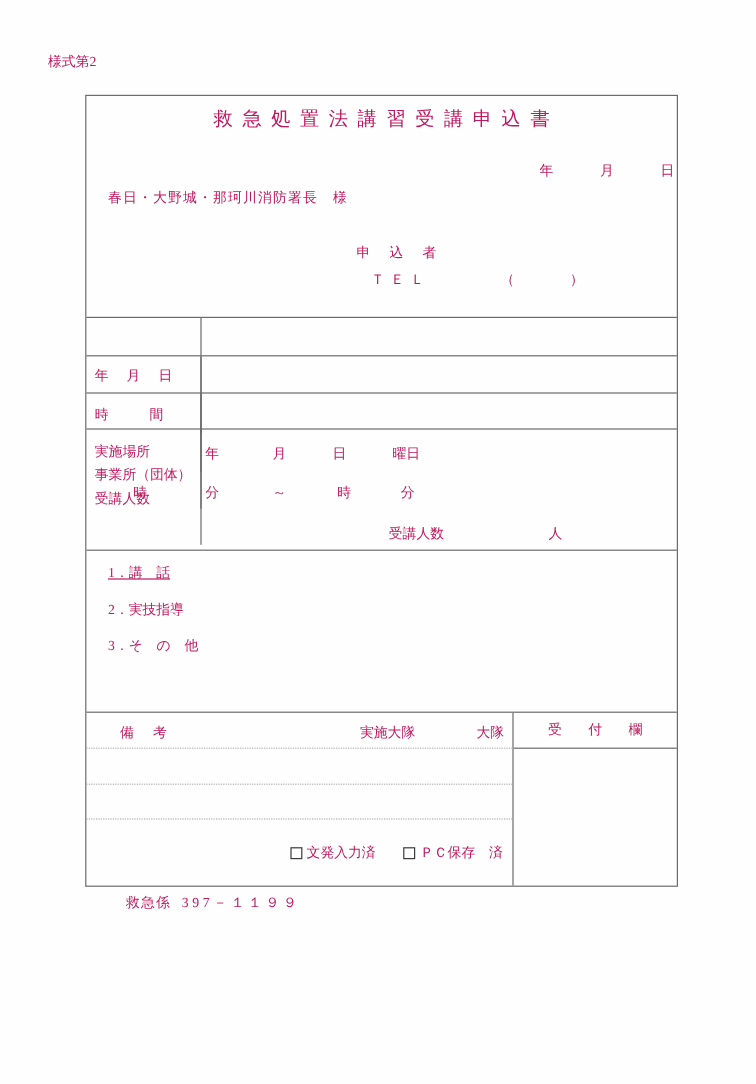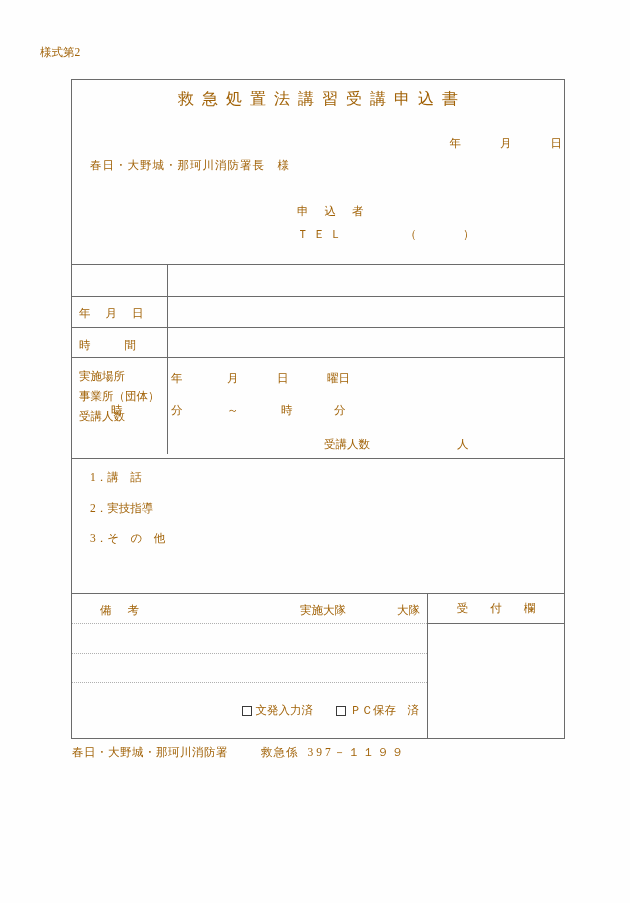--- a/index.html
+++ b/index.html
@@ -1,21 +1,21 @@
 <!DOCTYPE html>
 <html><head>
 <meta charset="utf-8">
 <style>
   html,body { margin:0; padding:0; background:#ffffff; }
   .page {
     position:relative;
     width:630px; height:903px;
     background:#fefefe;
     font-family:"Liberation Serif","DejaVu Serif",serif;
-    color:#a16207;
+    color:#be185d;
     overflow:hidden;
   }
   .txt { font-size:11.5px; line-height:1; white-space:nowrap; }
 
   .form-code { position:absolute; left:40px; top:47px; font-size:11.5px; }
 
   .box {
     position:absolute; left:71px; top:79px;
     width:494px; height:660px;
     border:1px solid #6b6b6b;
@@ -29,21 +29,21 @@
     font-size:16px; letter-spacing:8px; text-indent:8px;
     white-space:nowrap;
   }
 
   .date-line {
     position:absolute; top:58px; right:2px;
     display:flex; gap:39px;
   }
   .addressee { position:absolute; left:18px; top:80px; letter-spacing:1px; }
   .applicant { position:absolute; left:225px; top:126px; letter-spacing:16px; }
-  .tel-line  { position:absolute; left:0; top:149px; width:100%; height:14px; }
+  .tel-line  { position:absolute; left:12px; top:149px; width:100%; height:14px; }
   .tel-label { position:absolute; left:225px; letter-spacing:5px; }
   .tel-open  { position:absolute; left:333px; }
   .tel-close { position:absolute; left:391px; }
 
   .row {
     position:absolute; left:0; width:100%;
     border-top:1px solid #6b6b6b;
     box-sizing:border-box;
     display:flex;
     flex-direction:column;
@@ -179,21 +179,21 @@
         <span>事業所（団体）</span>
         <span>受講人数</span>
       </div>
       <div class="row-content">
         <span class="abs" style="left:252px; bottom:6px;">受講人数</span>
         <span class="abs" style="left:385px; bottom:6px;">人</span>
       </div>
     </div>
 
     <div class="methods">
-      <div class="method-item" style="top:11px;">1．講　話</div>
+      <div class="method-item" style="top:11px;text-decoration:underline;">1．講　話</div>
       <div class="method-item" style="top:42px;">2．実技指導</div>
       <div class="method-item" style="top:72px;">3．そ　の　他</div>
     </div>
 
     <div class="remarks">
 
       <div class="remarks-left">
         <div class="rl-row rl-header">
           <span class="abs" style="left:28px; top:9px; letter-spacing:16px;">備考</span>
           <span class="abs" style="left:228px; top:9px;">実施大隊</span>
@@ -217,18 +217,17 @@
 
       <div class="remarks-right">
         <div class="reception-header">受付欄</div>
         <div class="reception-blank"></div>
       </div>
 
     </div>
   </div>
 
   <div class="footer-line">
-    <span class="footer-org">春日・大野城・那珂川消防署</span>
     <span class="footer-dept">救急係</span>
     <span class="footer-phone">397－１１９９</span>
   </div>
 
 </div>
 
 </body></html>

